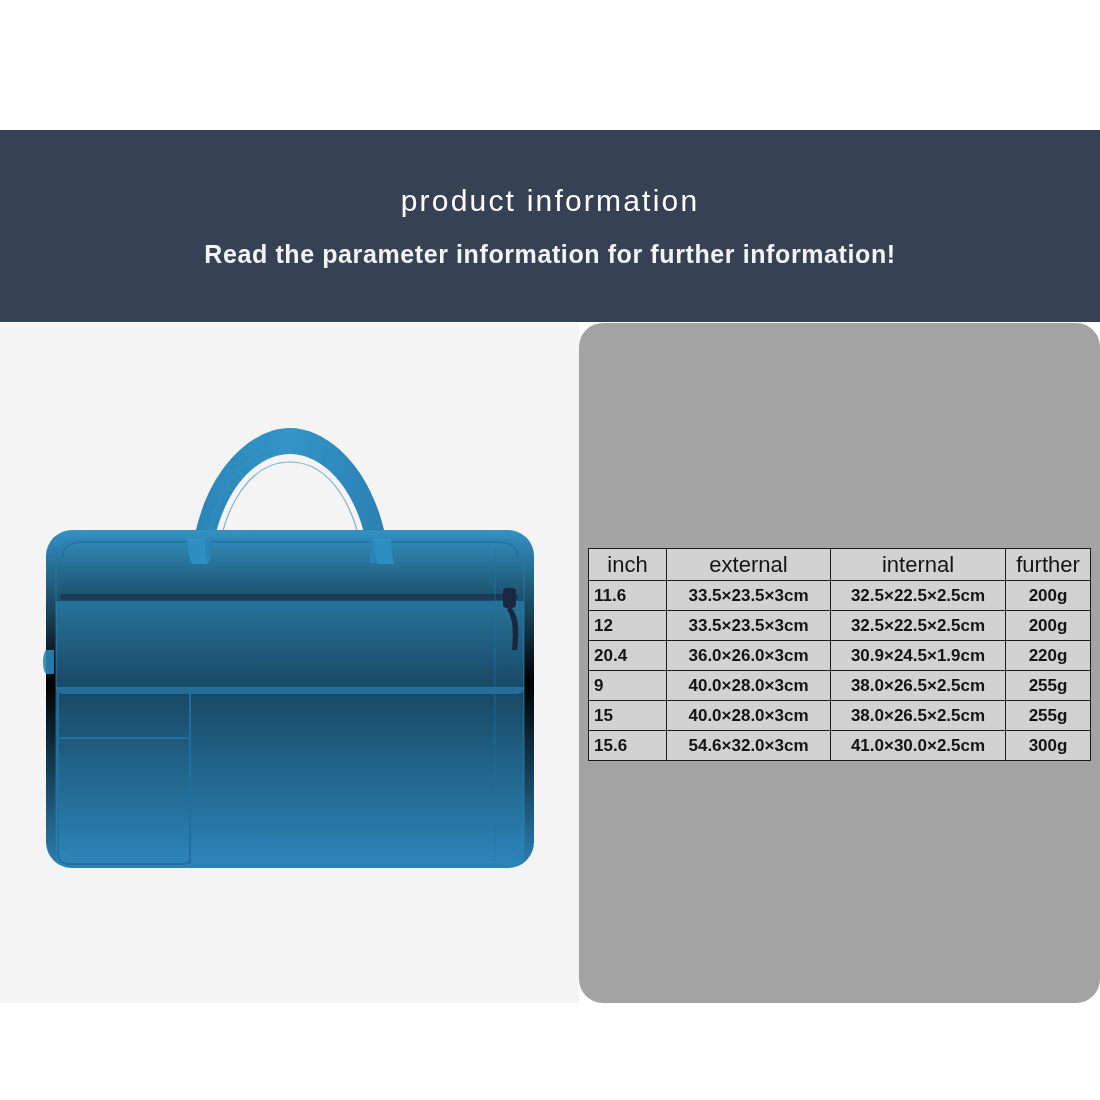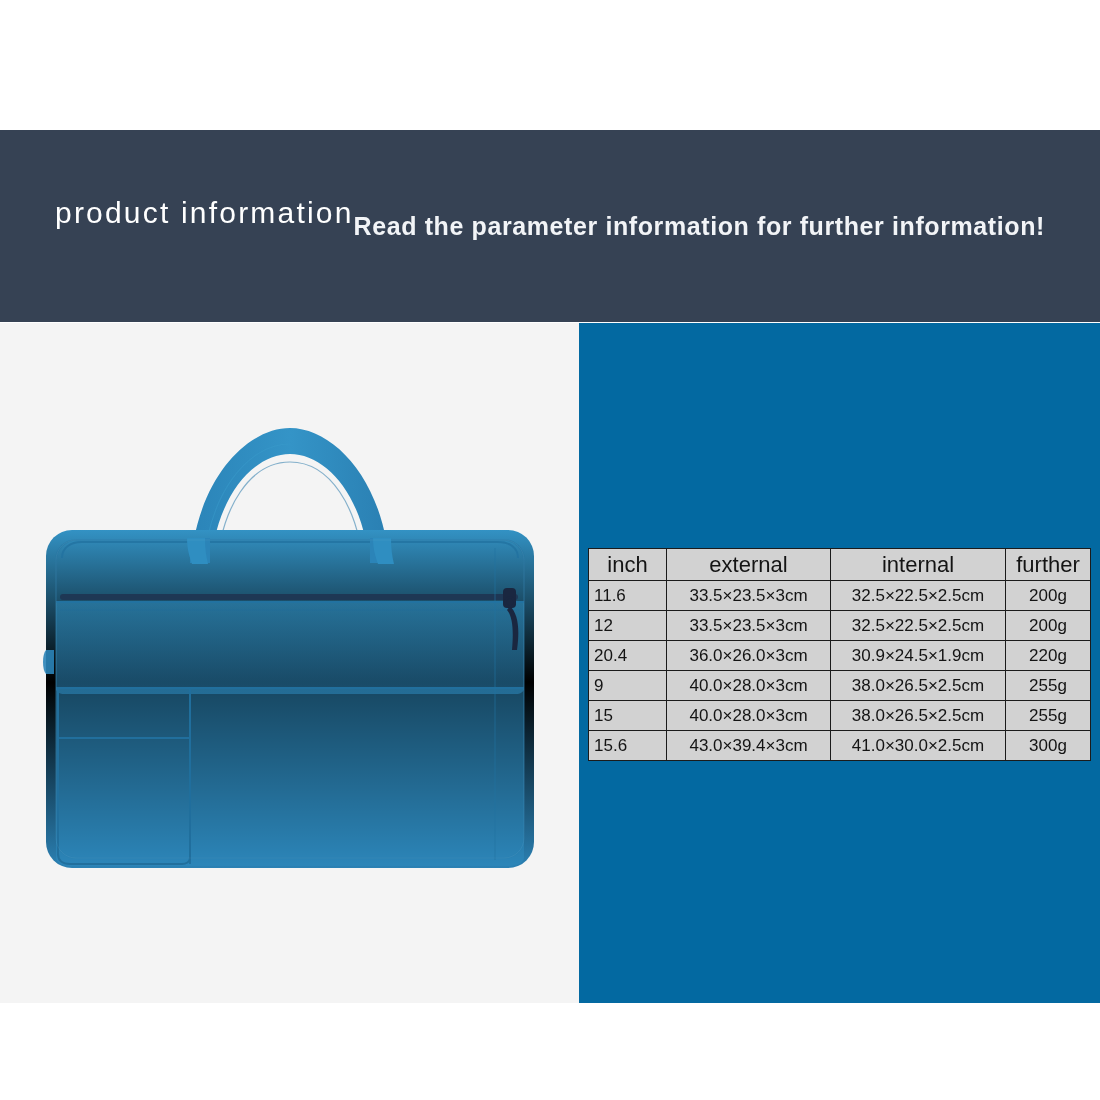--- a/index.html
+++ b/index.html
@@ -17,21 +17,21 @@
 
   
   .banner {
     position: absolute;
     left: 0;
     top: 130px;
     width: 1100px;
     height: 192px;
     background: #364254;
     display: flex;
-    flex-direction: row;
+    flex-direction: column;
     align-items: center;
     justify-content: center;
   }
   .banner-title {
     color: #ffffff;
     font-size: 30px;
     letter-spacing: 2.2px;
     font-weight: 400;
     line-height: 1;
     margin-bottom: 26px;
@@ -55,22 +55,23 @@
   }
   .panel-left {
     width: 579px;
     height: 100%;
     background: #f4f4f4;
     position: relative;
   }
   .panel-right {
     width: 521px;
     height: 100%;
-    background: #0369a1;
+    background: #a3a3a3;
     position: relative;
+    border-radius: 24px;
   }
 
   
   .bag-figure {
     position: absolute;
     left: 40px;
     top: 65px;
     width: 500px;
     height: 500px;
   }
@@ -86,21 +87,21 @@
   table.spec-table {
     border-collapse: collapse;
     width: 100%;
     background: #d2d2d2;
     table-layout: fixed;
   }
   table.spec-table th,
   table.spec-table td {
     border: 1px solid #1b1b1b;
     color: #141414;
-    font-weight: 400;
+    font-weight: 700;
     background: #d2d2d2;
   }
   table.spec-table th {
     font-size: 22px;
     text-align: center;
     height: 31px;
     padding: 0;
     font-weight: 400;
   }
   table.spec-table td {
@@ -250,21 +251,21 @@
             <td>255g</td>
           </tr>
           <tr>
             <td class="col-inch">15</td>
             <td>40.0×28.0×3cm</td>
             <td>38.0×26.5×2.5cm</td>
             <td>255g</td>
           </tr>
           <tr>
             <td class="col-inch">15.6</td>
-            <td>43.0×39.4×3cm</td>
+            <td>54.6×32.0×3cm</td>
             <td>41.0×30.0×2.5cm</td>
             <td>300g</td>
           </tr>
         </tbody>
       </table>
     </div>
   </div>
 
 </div>
 

